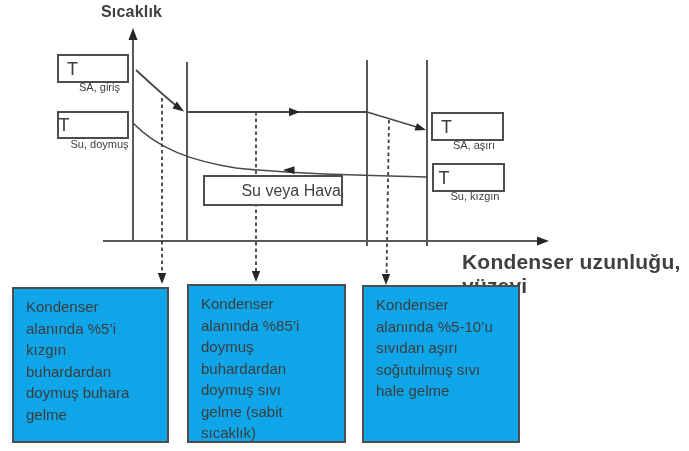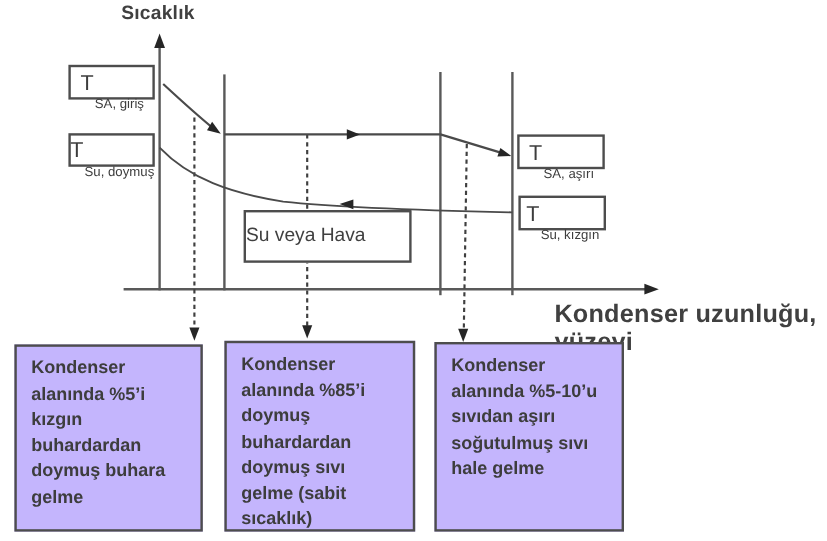--- a/index.html
+++ b/index.html
@@ -39,37 +39,36 @@
     position: relative; top: 5px; left: 1px;
     white-space: nowrap;
     margin-top: 28px;
   }
   .tl-sa-giris { left: 57px;  top: 54px;  width: 72px; height: 29px; }
   .tl-su-cikis { left: 57px;  top: 111px; width: 72px; height: 28px; }
   .tl-sa-cikis { left: 431px; top: 112px; width: 73px; height: 29px; }
   .tl-su-giris { left: 432px; top: 163px; width: 73px; height: 29px; }
   .medium-box {
     position: absolute;
-    left: 203px; top: 175px; width: 140px; height: 44px;
+    left: 203px; top: 175px; width: 140px; height: 31px;
     border: 2px solid #4d4d4d;
     background: #ffffff;
-    display: flex; align-items: center; justify-content: flex-start;
+    display: flex; align-items: center; justify-content: flex-end;
     font-size: 16px; font-weight: 500; color: #404040;
   }
   .zone {
     position: absolute;
     border: 2px solid #4d4d4d;
-    background: #c4b5fd;
+    background: #0ea5e9;
     padding: 7px 6px 4px 12px;
     font-size: 15px;
     line-height: 21.5px;
     white-space: pre-line;
     color: #3d3d3d;
     overflow: hidden;
-    font-weight: bold;
   }
   .zone-1 { left: 12px;  top: 287px; width: 157px; height: 156px; }
   .zone-2 { left: 187px; top: 284px; width: 159px; height: 159px; }
   .zone-3 { left: 362px; top: 285px; width: 158px; height: 158px; }
 </style>
 </head>
 <body>
 
 <div class="stage">
 

